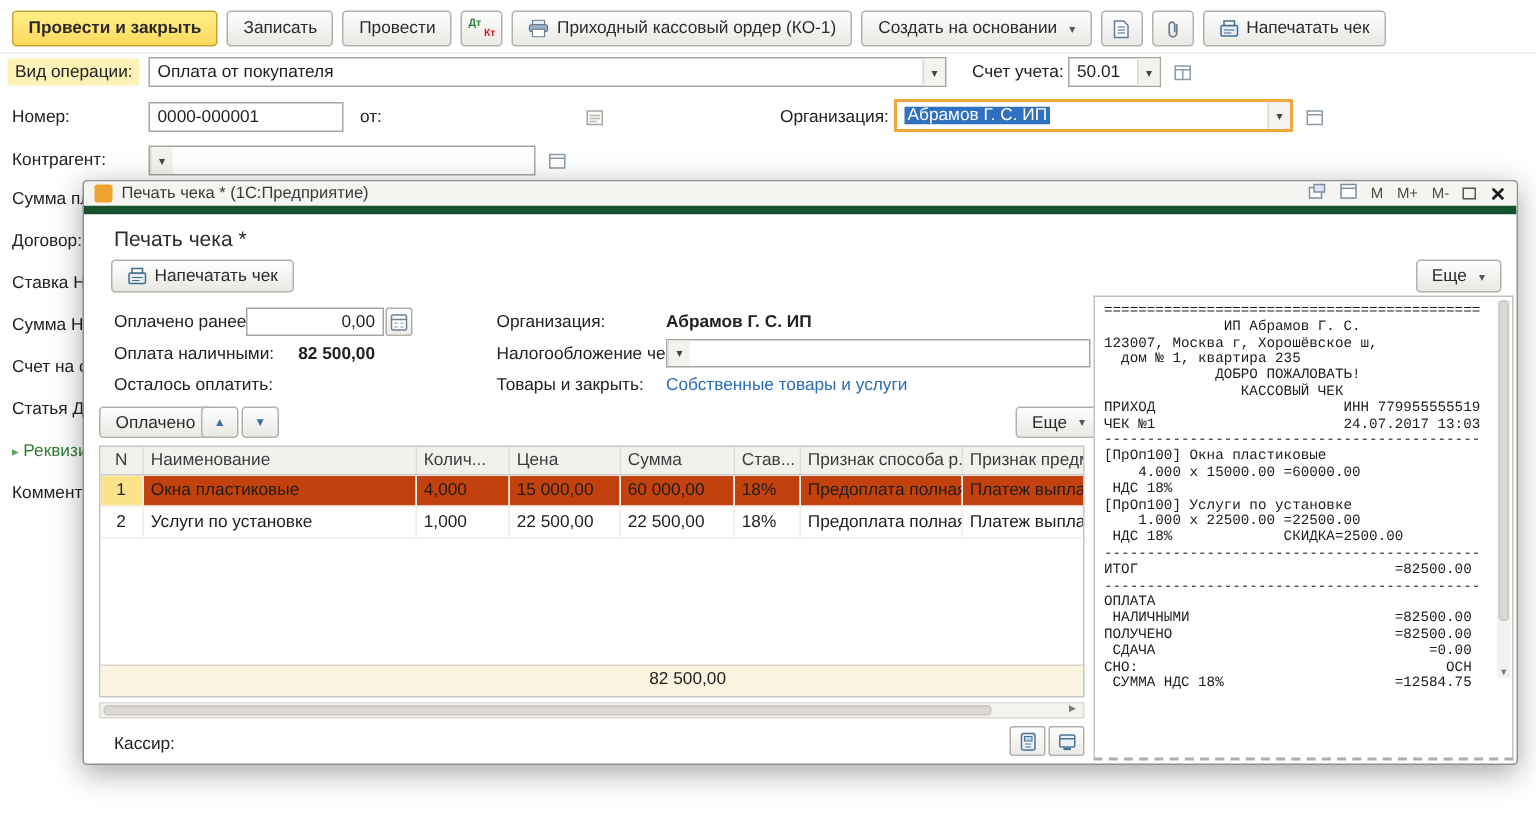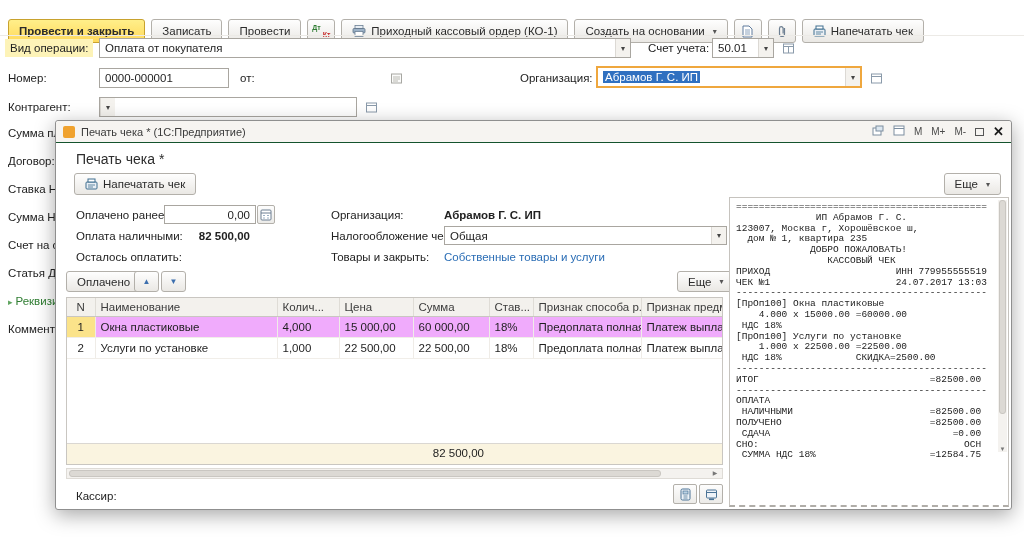--- a/index.html
+++ b/index.html
@@ -6,21 +6,21 @@
   html,body{width:1024px;height:550px;overflow:hidden}
   body{font-family:"Liberation Sans",sans-serif;background:#fff;position:relative;font-size:11.5px;color:#1e1e1e}
   .screen{position:absolute;inset:0;background:#fff}
 
   
   .btn{display:inline-flex;align-items:center;gap:5px;height:24px;padding:0 10px;font-size:11.5px;color:#2b2b2b;
        background:linear-gradient(#fefefe,#eae8e4);border:1px solid #b3b0aa;border-radius:3px;white-space:nowrap;cursor:default}
   .btn .drop{font-size:8px;color:#555;margin-left:3px}
   .btn-primary{background:linear-gradient(#ffef8a,#ffd95c);border-color:#c8a22e;font-weight:bold}
   .icon-btn{width:28px;justify-content:center;padding:0}
-  .toolbar{position:absolute;left:8px;top:19px;display:flex;gap:6px;}
+  .toolbar{position:absolute;left:8px;top:7px;display:flex;gap:6px;}
   .toolbar-rule{position:absolute;left:0;top:35px;width:100%;height:1px;background:#eceae6}
 
   
   .lbl{position:absolute;font-size:11.5px;color:#222;white-space:nowrap}
   .lbl.hl{background:#fdf3b8;padding:3px 5px}
   .fld{position:absolute;height:20px;border:1px solid #a9a6a0;background:#fff;display:flex;align-items:center;font-size:11.5px}
   .fld .val{flex:1;padding:0 5px;white-space:nowrap;overflow:hidden}
   .fld .val.num{text-align:right}
   .fld .combo{width:15px;height:100%;display:flex;align-items:center;justify-content:center;font-size:8px;color:#444;
               border-left:1px solid #dcd9d4;background:#f4f2ee}
@@ -36,41 +36,41 @@
   .garrow{color:#5da35d;margin-right:3px;font-size:9px}
 
   
   .dtkt{position:relative;width:18px;height:16px;display:inline-block;font-size:7px;font-weight:bold;line-height:7px}
   .dtkt .dt{position:absolute;left:0;top:1px;color:#2e7d32}
   .dtkt .kt{position:absolute;right:0;bottom:1px;color:#c62828}
 
   
   .dialog{position:absolute;left:55px;top:120px;width:957px;height:390px;background:#fff;border:1px solid #8f8f8f;
           border-radius:3px;box-shadow:0 5px 20px rgba(0,0,0,.35);z-index:10}
-  .titlebar{position:absolute;left:0;top:0;right:0;height:22px;background:#f6f4f1;border-bottom:1px solid #14532d;
+  .titlebar{position:absolute;left:0;top:0;right:0;height:22px;background:#f6f4f1;border-bottom:6px solid #14532d;
             border-radius:3px 3px 0 0;display:flex;align-items:center;padding:0 7px;gap:6px}
   .titlebar .t{font-size:11px;color:#3a3a3a;white-space:nowrap}
   .appbadge{width:12px;height:12px;background:#f0a22e;border-radius:2px;flex:none}
   .win-ctrl{display:flex;align-items:center;gap:9px;margin-left:auto}
   .wbtn{font-size:10px;color:#4b4b4b}
   .maxbox{width:9px;height:8px;border:1px solid #555;display:inline-block}
   .closex{font-size:13px;font-weight:bold;color:#1a1a1a;line-height:13px}
   .dlg-heading{position:absolute;left:20px;top:30px;font-size:14px;color:#2d2d2d;white-space:nowrap}
   .dbtn{position:absolute;height:22px}
 
   
   .items{position:absolute;left:10px;top:176px;width:657px;height:168px;border:1px solid #c9c6c1;background:#fff;overflow:hidden}
   .items table{border-collapse:collapse;table-layout:fixed;width:655px;font-size:11.5px}
   .items th{height:18px;background:#f3f1ed;border-right:1px solid #dfdcd6;border-bottom:1px solid #c9c6c1;
             font-weight:normal;color:#3c3c3c;text-align:left;padding:0 5px;white-space:nowrap;overflow:hidden}
   .items td{height:21px;border-right:1px solid #efece7;border-bottom:1px solid #f1eee9;padding:0 5px;
             white-space:nowrap;overflow:hidden;color:#1e1e1e}
   .items th.c-n,.items td.c-n{text-align:center}
   .items td.c-qty,.items td.c-price,.items td.c-sum{text-align:left}
-  .items tr.sel td{background:#f0abfc}
+  .items tr.sel td{background:#c2410c}
   .items tr.sel td.c-n{background:#fbe38a}
   .tfoot{position:absolute;left:0;right:0;bottom:0;height:21px;background:#faf4e0;border-top:1px solid #dad7d2}
   .tfoot .total{position:absolute;left:346px;width:76px;top:3px;text-align:right;padding-right:5px}
 
   
   .hscroll{position:absolute;left:10px;top:347px;width:657px;height:11px;background:#f4f2ef;border:1px solid #dedbd6}
   .hthumb{position:absolute;left:2px;top:1px;width:592px;height:7px;background:#dcd9d4;border:1px solid #c9c6c1;border-radius:3px}
   .harrow{position:absolute;right:1px;top:0;width:12px;height:9px;font-size:6px;color:#777;text-align:center;line-height:9px}
   .rscroll{position:absolute;right:1px;top:2px;width:9px;height:252px;background:#f4f2ef}
   .rthumb{position:absolute;left:1px;top:0;width:7px;height:214px;background:#dcd9d4;border:1px solid #c9c6c1;border-radius:3px}
@@ -240,21 +240,20 @@
           <path d="M3 6.5h2M7 6.5h2M3 9h2M7 9h2" stroke="#9bb0c4"></path>
         </svg>
     </span>
     <span class="lbl" style="left:275px;top:88px">Организация:</span>
     <span class="lbl bold" style="left:388px;top:88px" ind="dialog.fields.organization.value">Абрамов Г. С. ИП</span>
 
     <span class="lbl" style="left:20px;top:109px">Оплата наличными:</span>
     <span class="lbl bold" style="left:100px;top:109px;width:94px;text-align:right">82 500,00</span>
     <span class="lbl" style="left:275px;top:109px">Налогообложение чека:</span>
     <div class="fld" style="left:388px;top:105px;width:283px;height:19px">
-      <span class="val">Общая</span>
       <span class="combo">▾</span>
     </div>
 
     <span class="lbl" style="left:20px;top:130px">Осталось оплатить:</span>
     <span class="lbl" style="left:275px;top:130px">Товары и закрыть:</span>
     <span class="lbl link" style="left:388px;top:130px">Собственные товары и услуги</span>
 
     <button class="btn dbtn" style="left:10px;top:150px;height:21px">Оплачено</button>
     <button class="btn dbtn icon-btn" style="left:78px;top:150px;height:21px;width:25px">
       <span class="updown">▲</span>

